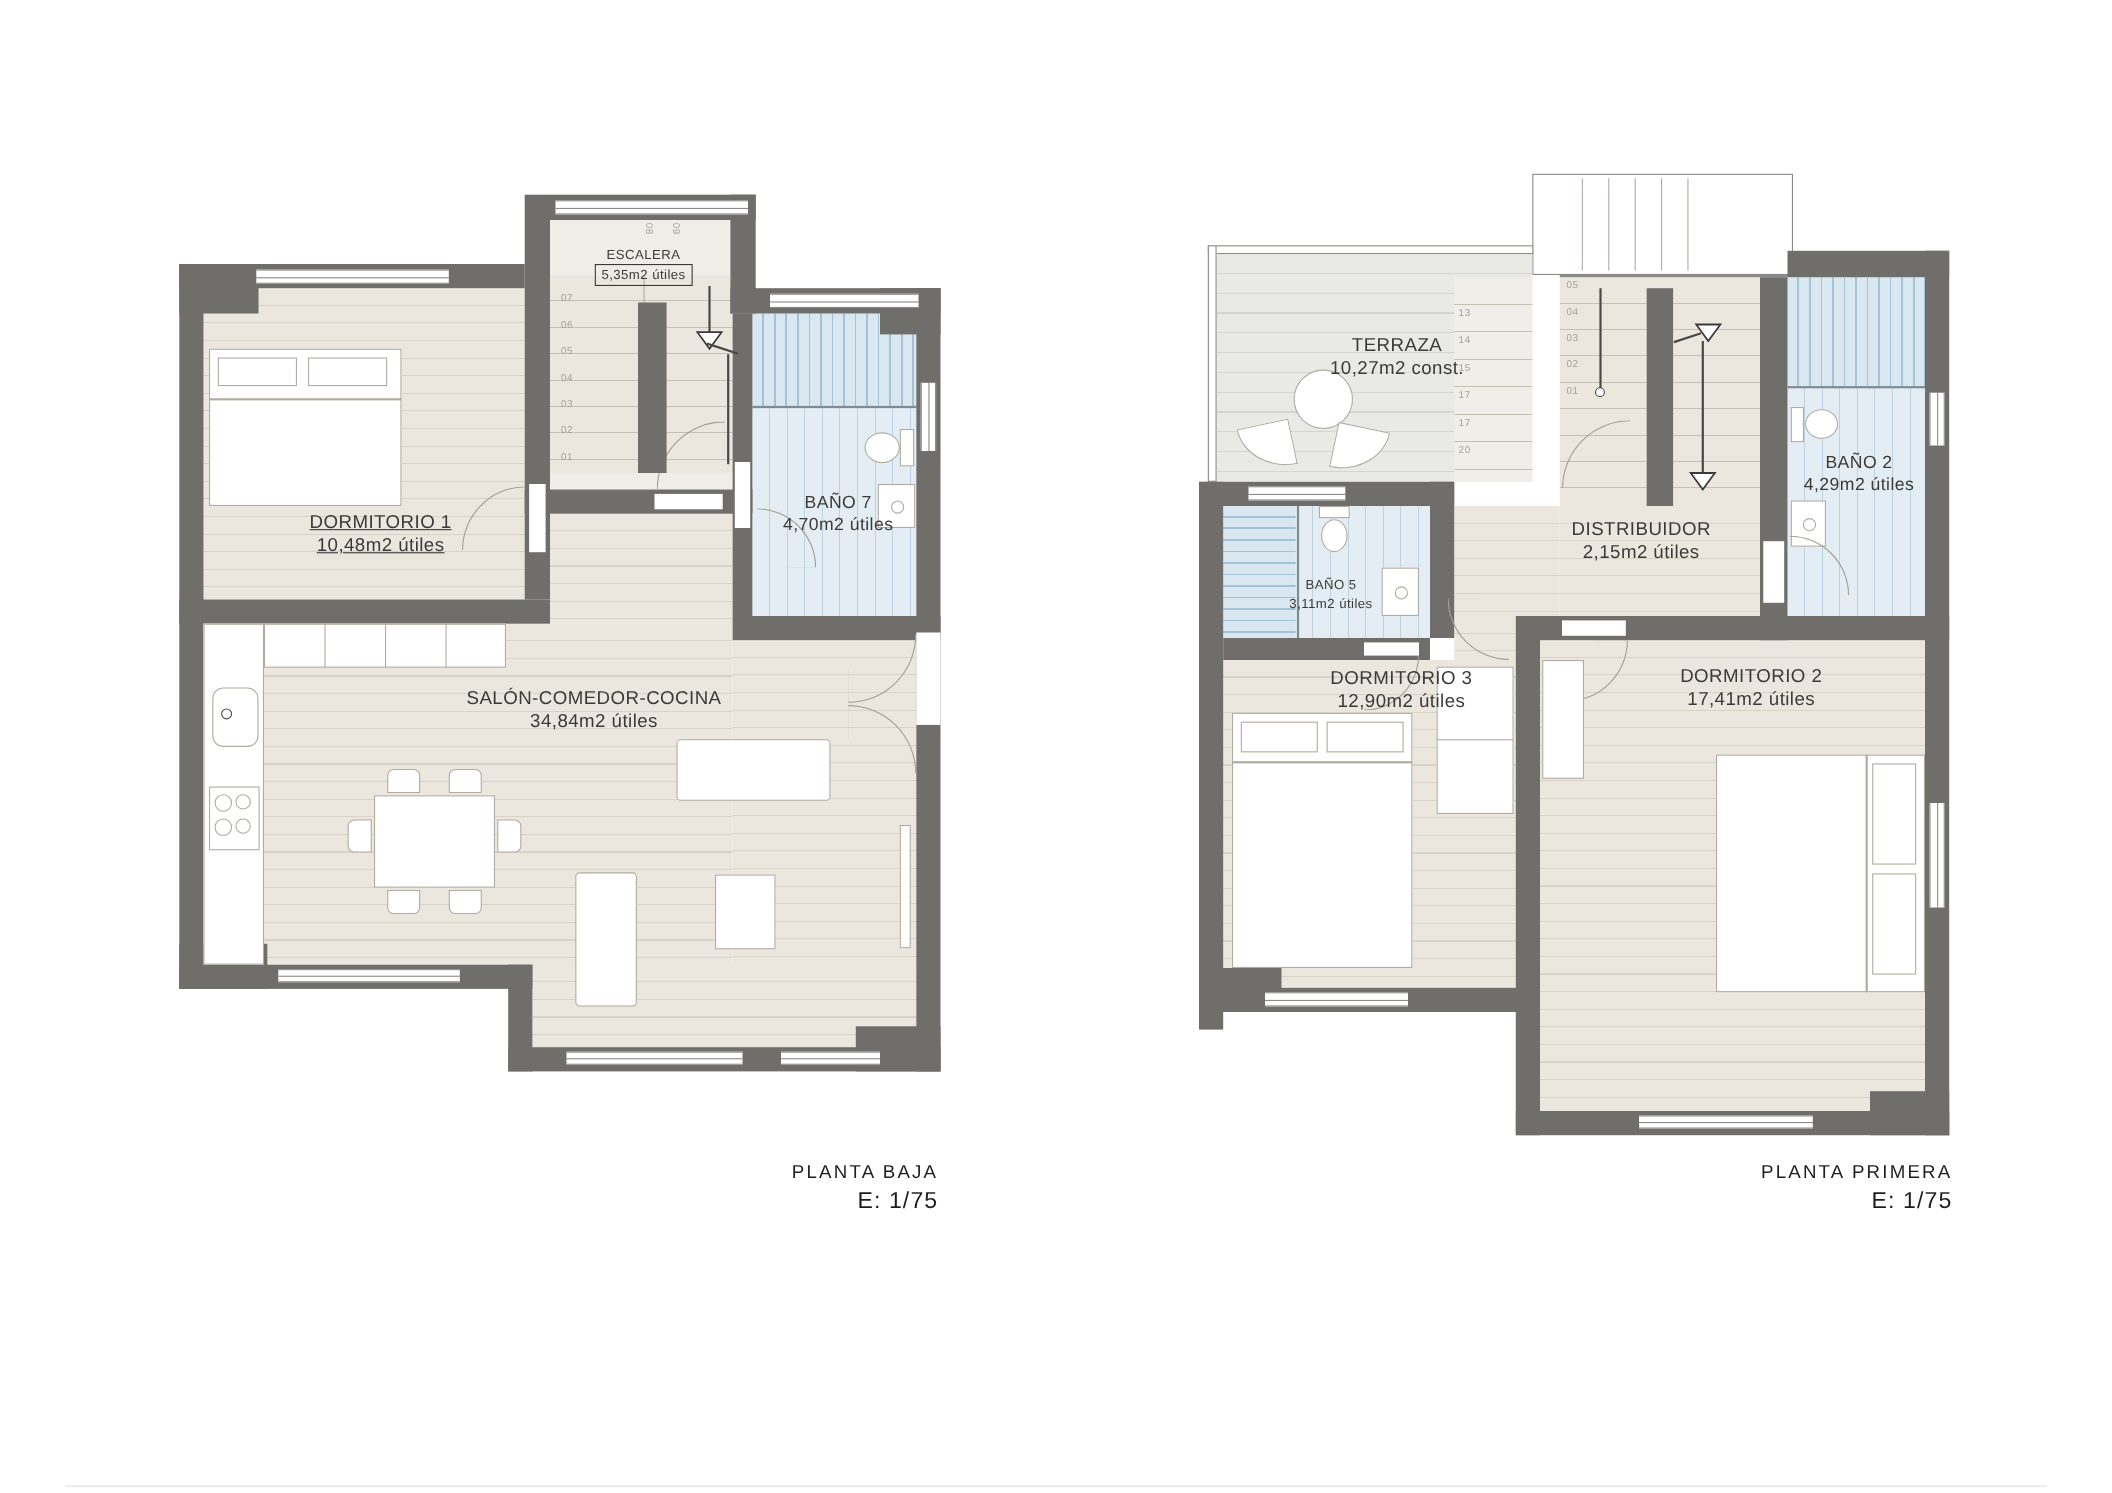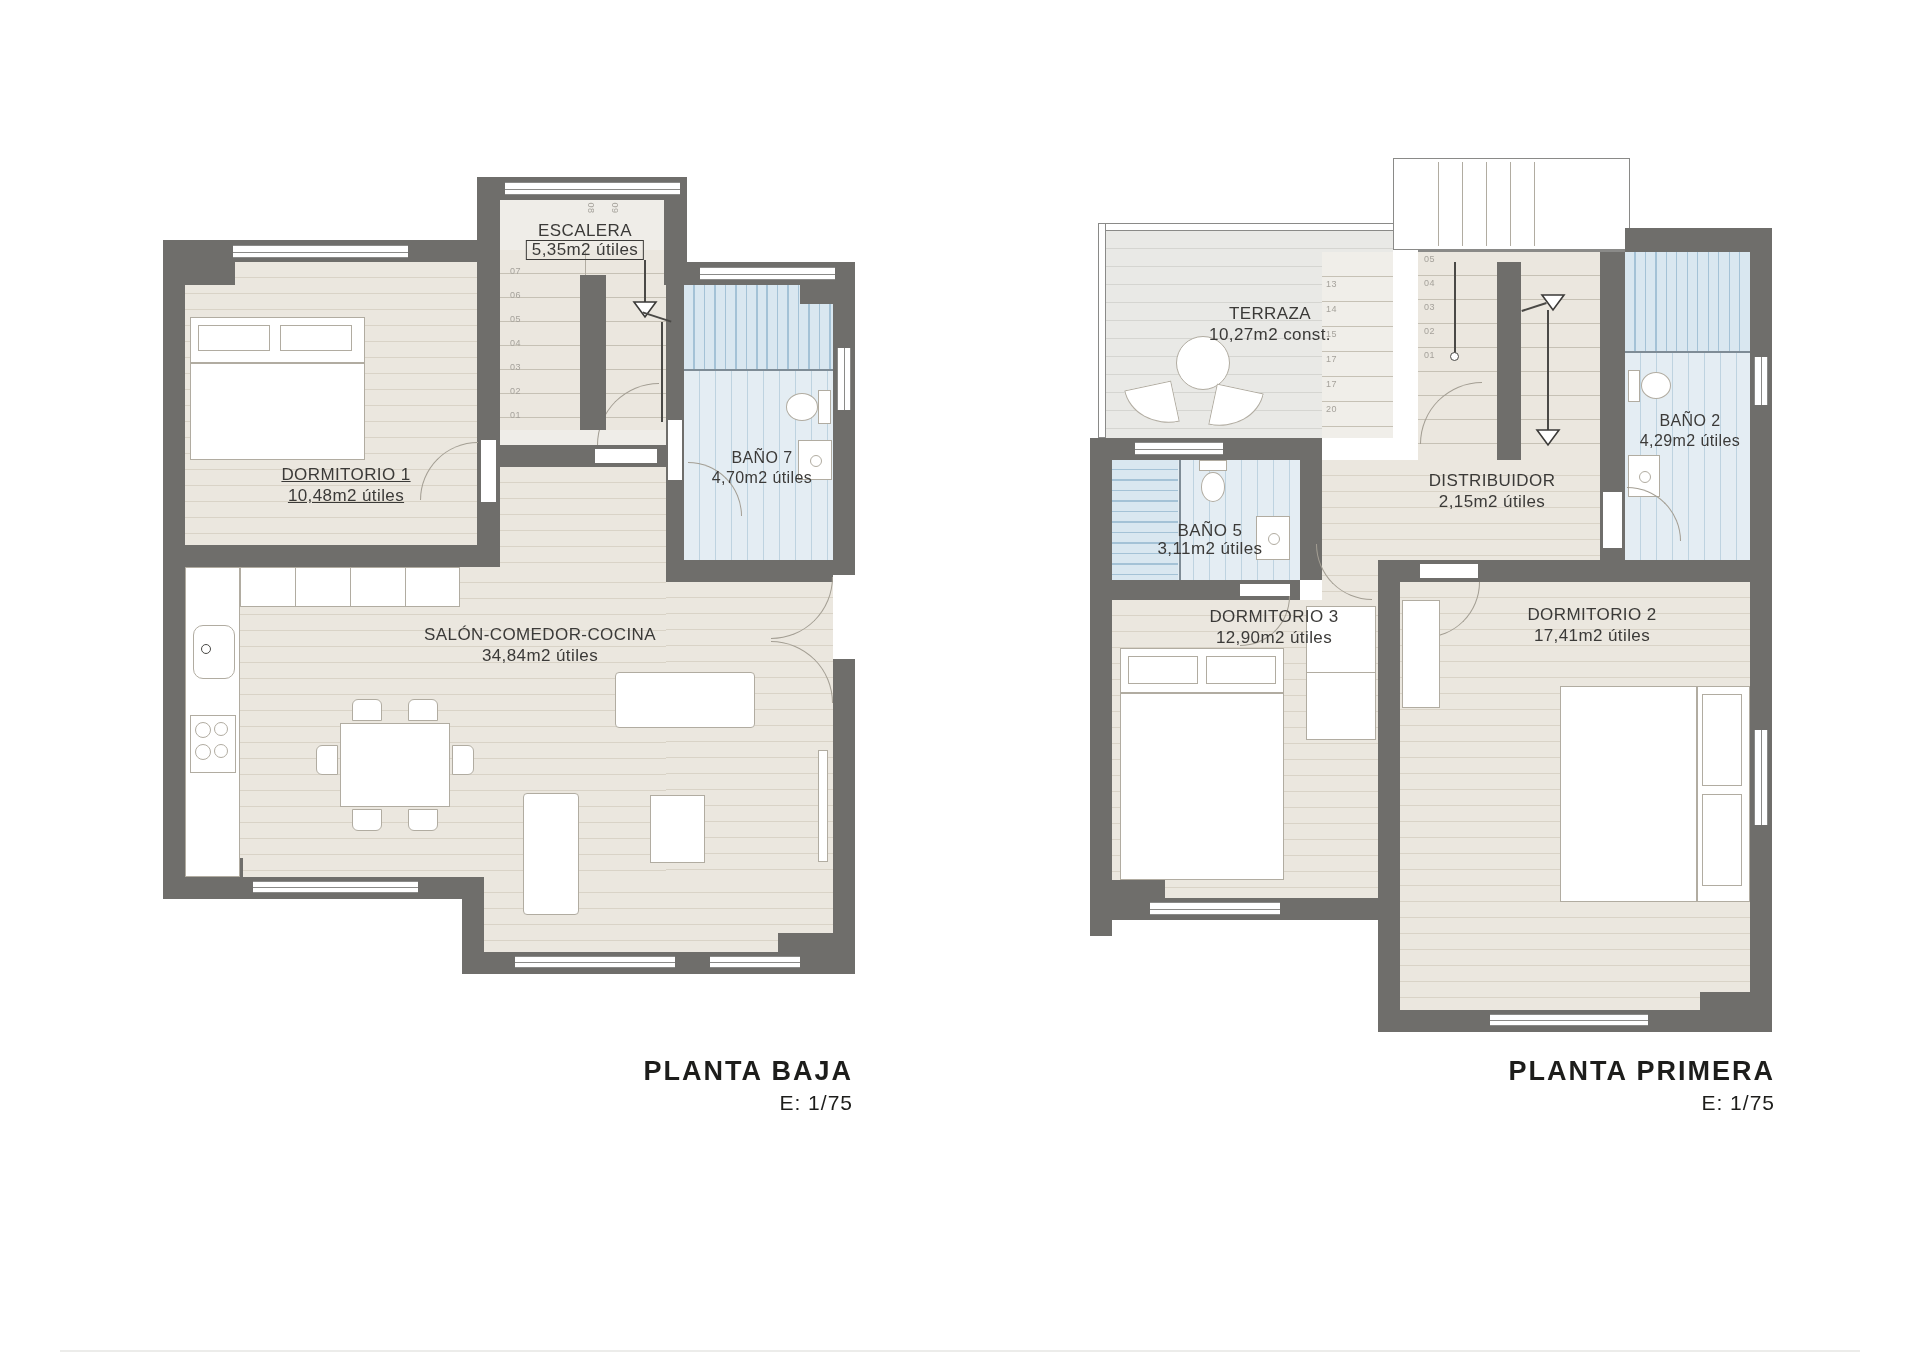--- a/index.html
+++ b/index.html
@@ -23,27 +23,27 @@
   .furn{position:absolute;background:#fff;border:1px solid var(--furn-border);box-sizing:border-box;}
   .line{position:absolute;background:var(--furn-border);}
   .dline{position:absolute;background:#4a4946;}
   .arc{position:absolute;box-sizing:border-box;}
   .arc-tl{border-top:1.4px solid var(--arc);border-left:1.4px solid var(--arc);border-top-left-radius:100%;}
   .arc-tr{border-top:1.4px solid var(--arc);border-right:1.4px solid var(--arc);border-top-right-radius:100%;}
   .arc-bl{border-bottom:1.4px solid var(--arc);border-left:1.4px solid var(--arc);border-bottom-left-radius:100%;}
   .arc-br{border-bottom:1.4px solid var(--arc);border-right:1.4px solid var(--arc);border-bottom-right-radius:100%;}
   .rlabel{position:absolute;transform:translateX(-50%);text-align:center;font-size:17px;line-height:21px;
           color:var(--text);letter-spacing:.4px;white-space:nowrap;}
-  .rlabel.small{font-size:17px;line-height:18px;}
+  .rlabel.small{font-size:12px;line-height:18px;}
   .rlabel.mid{font-size:16px;line-height:20px;}
   .boxed{display:inline-block;border:1.5px solid var(--text);padding:0 5px;}
   .stepnum{position:absolute;font-size:9px;color:var(--step-num);letter-spacing:.5px;}
   .stepnum.rot{transform:rotate(90deg);}
   .title-block{position:absolute;text-align:right;}
-  .title-main{font-size:27px;font-weight:bold;letter-spacing:2px;color:var(--title);}
+  .title-main{font-size:17px;font-weight:normal;letter-spacing:2px;color:var(--title);}
   .title-scale{font-size:21px;letter-spacing:1px;color:var(--title);margin-top:4px;}
   .circle{position:absolute;border:1px solid #4a4946;border-radius:50%;background:#fff;box-sizing:border-box;}
   .cellline{position:absolute;background:var(--furn-border);}
   .burner{position:absolute;border:1px solid var(--furn-border);border-radius:50%;background:#fff;box-sizing:border-box;}
   .chair{position:absolute;background:#fff;border:1px solid var(--furn-border);box-sizing:border-box;}
   .toilet-bowl{position:absolute;background:#fff;border:1px solid var(--furn-border);border-radius:50%;box-sizing:border-box;}
   .sink{position:absolute;background:#fff;border:1px solid var(--furn-border);box-sizing:border-box;}
   .sink::after{content:"";position:absolute;left:50%;top:50%;width:10px;height:10px;margin:-5px 0 0 -5px;border:1px solid var(--furn-border);border-radius:50%;}
 </style>
 </head>

